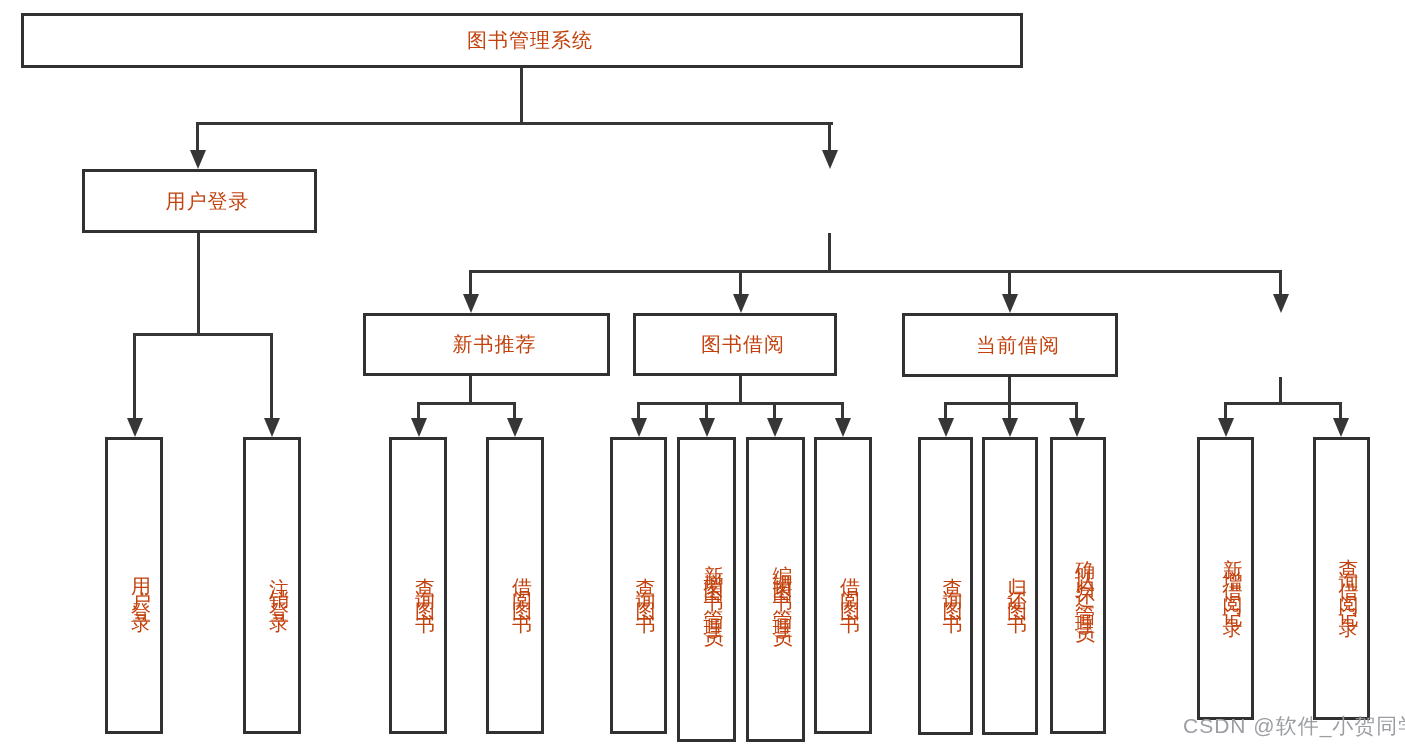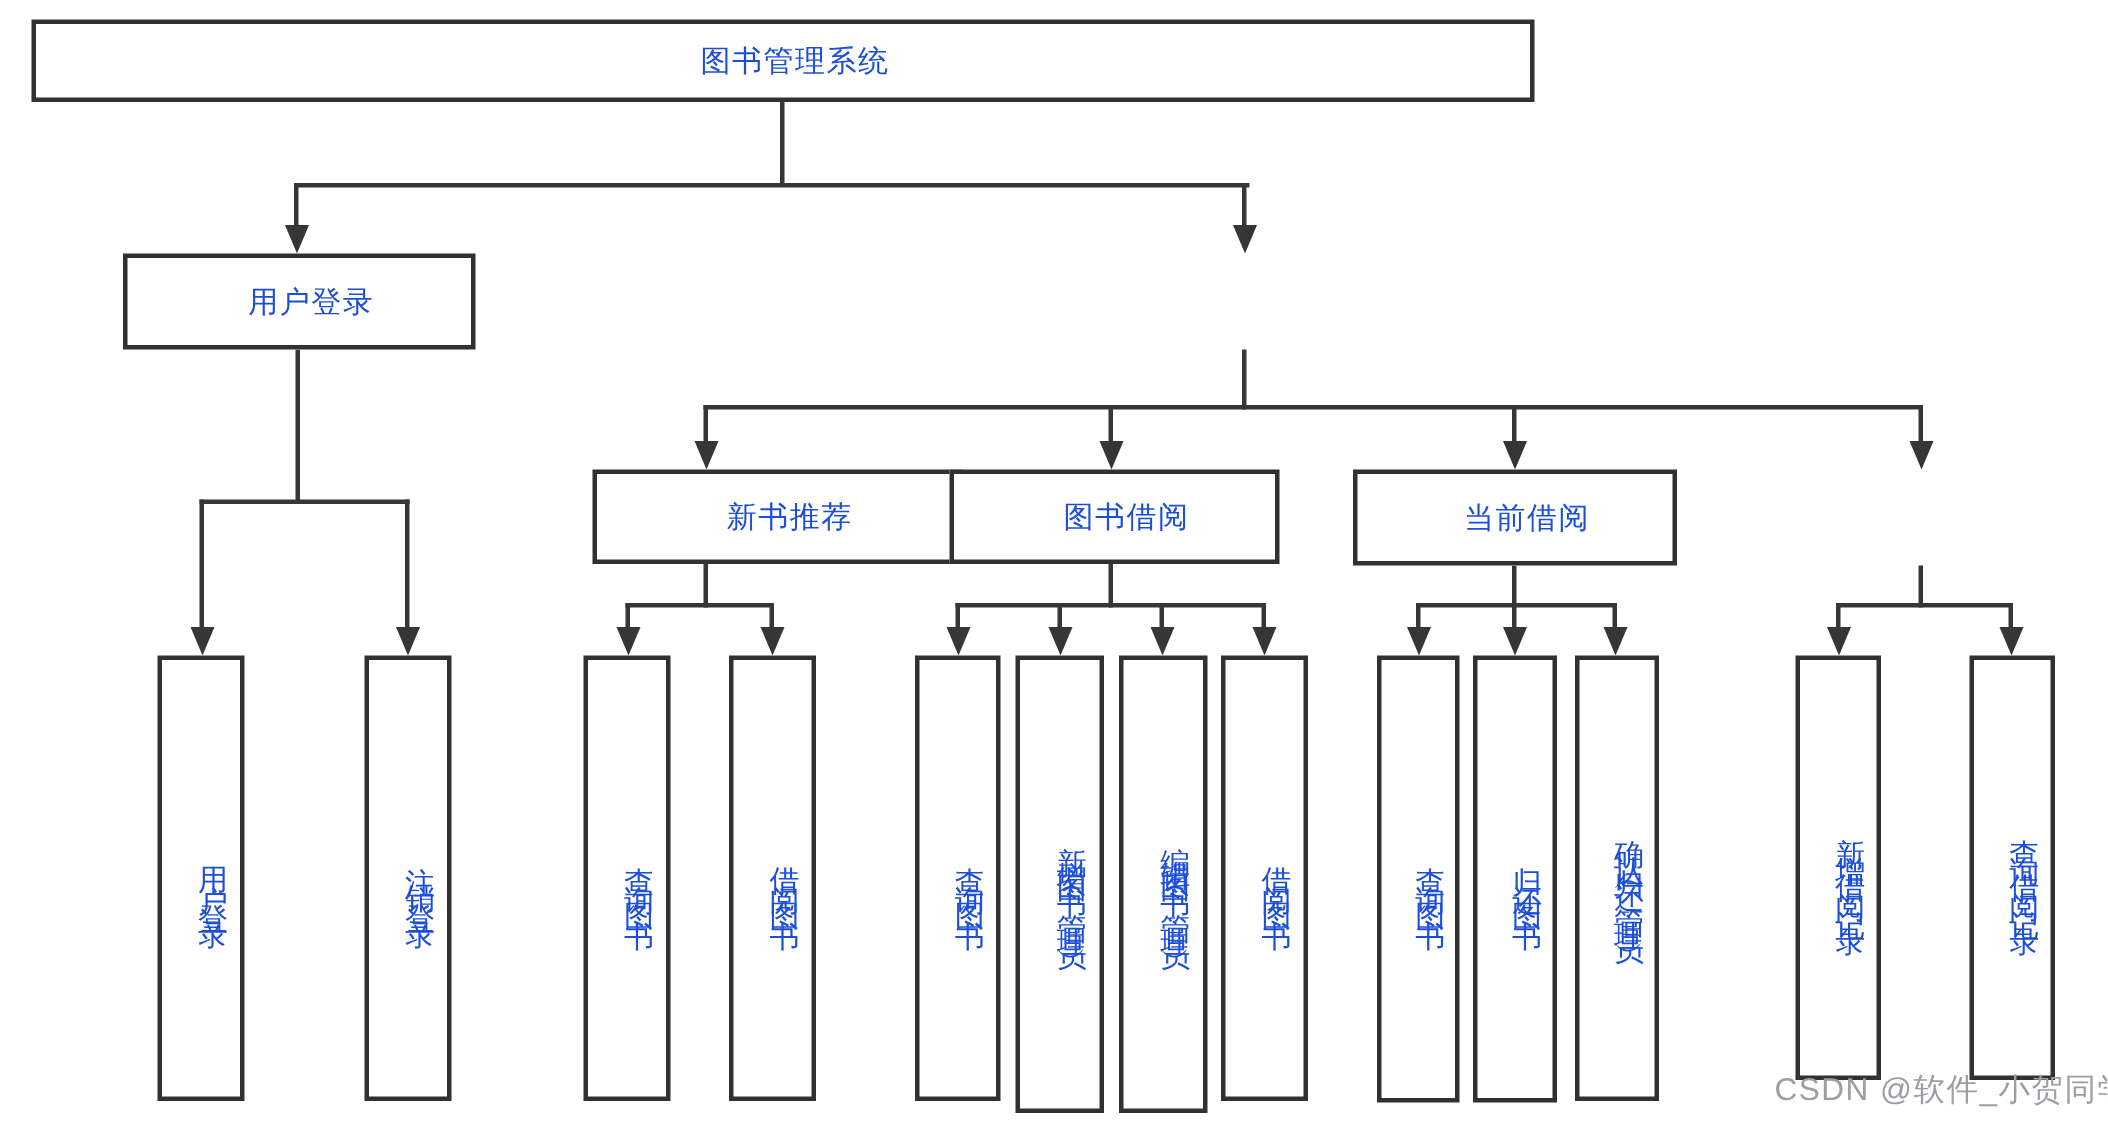--- a/index.html
+++ b/index.html
@@ -12,21 +12,21 @@
     height: 747px;
     background: #ffffff;
     overflow: hidden;
   }
 
   
   .box {
     position: absolute;
     background: #ffffff;
     border: 3px solid #313131;
-    color: #1d4ed8;
+    color: #c2410c;
     display: flex;
     align-items: center;
     justify-content: center;
     font-size: 20px;
     letter-spacing: 1px;
     z-index: 2;
     padding-left: 16px;
   }
 
   
@@ -90,22 +90,22 @@
   <div class="h-line" style="left:469px; top:270px; width:813px;"></div>
   <div class="v-line" style="left:469px; top:270px; height:26px;"></div>
   <div class="arrow-down" style="left:463px; top:294px;"></div>
   <div class="v-line" style="left:739px; top:270px; height:26px;"></div>
   <div class="arrow-down" style="left:733px; top:294px;"></div>
   <div class="v-line" style="left:1008px; top:270px; height:26px;"></div>
   <div class="arrow-down" style="left:1002px; top:294px;"></div>
   <div class="v-line" style="left:1279px; top:270px; height:26px;"></div>
   <div class="arrow-down" style="left:1273px; top:294px;"></div>
 
-  <div class="box" style="left:363px; top:313px; width:247px; height:63px;margin-left:32px;">新书推荐</div>
-  <div class="box" style="left:633px; top:313px; width:220px; height:63px;">图书借阅</div>
+  <div class="box" style="left:363px; top:313px; width:247px; height:63px;">新书推荐</div>
+  <div class="box" style="left:633px; top:313px; width:204px; height:63px;">图书借阅</div>
   <div class="box" style="left:902px; top:313px; width:216px; height:64px;">当前借阅</div>
 
   <div class="v-line" style="left:469px; top:376px; height:29px;"></div>
   <div class="h-line" style="left:417px; top:402px; width:99px;"></div>
   <div class="v-line" style="left:417px; top:402px; height:17px;"></div>
   <div class="arrow-down" style="left:411px; top:418px;"></div>
   <div class="v-line" style="left:513px; top:402px; height:17px;"></div>
   <div class="arrow-down" style="left:507px; top:418px;"></div>
 
   <div class="v-line" style="left:739px; top:376px; height:29px;"></div>

